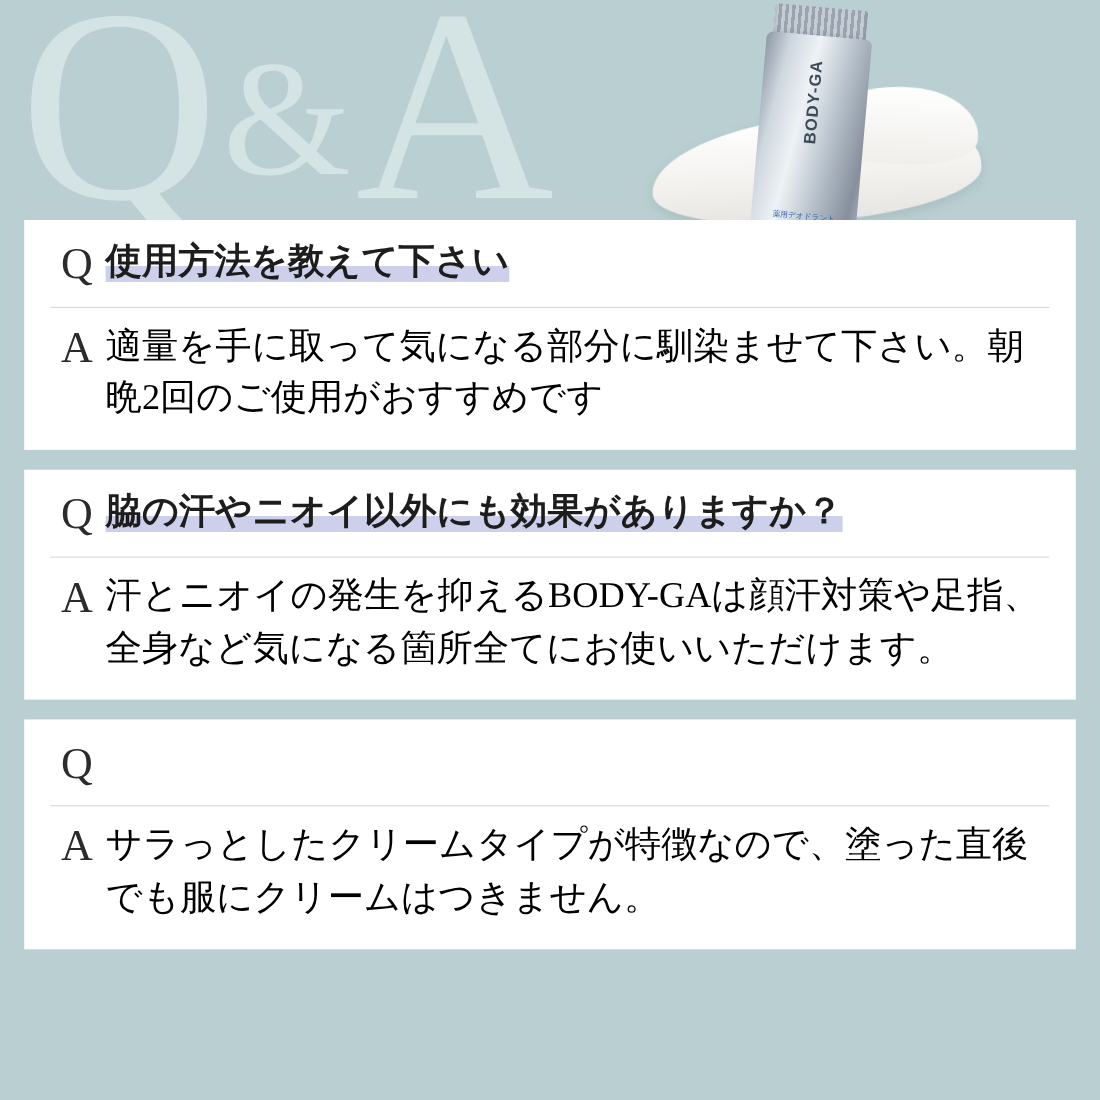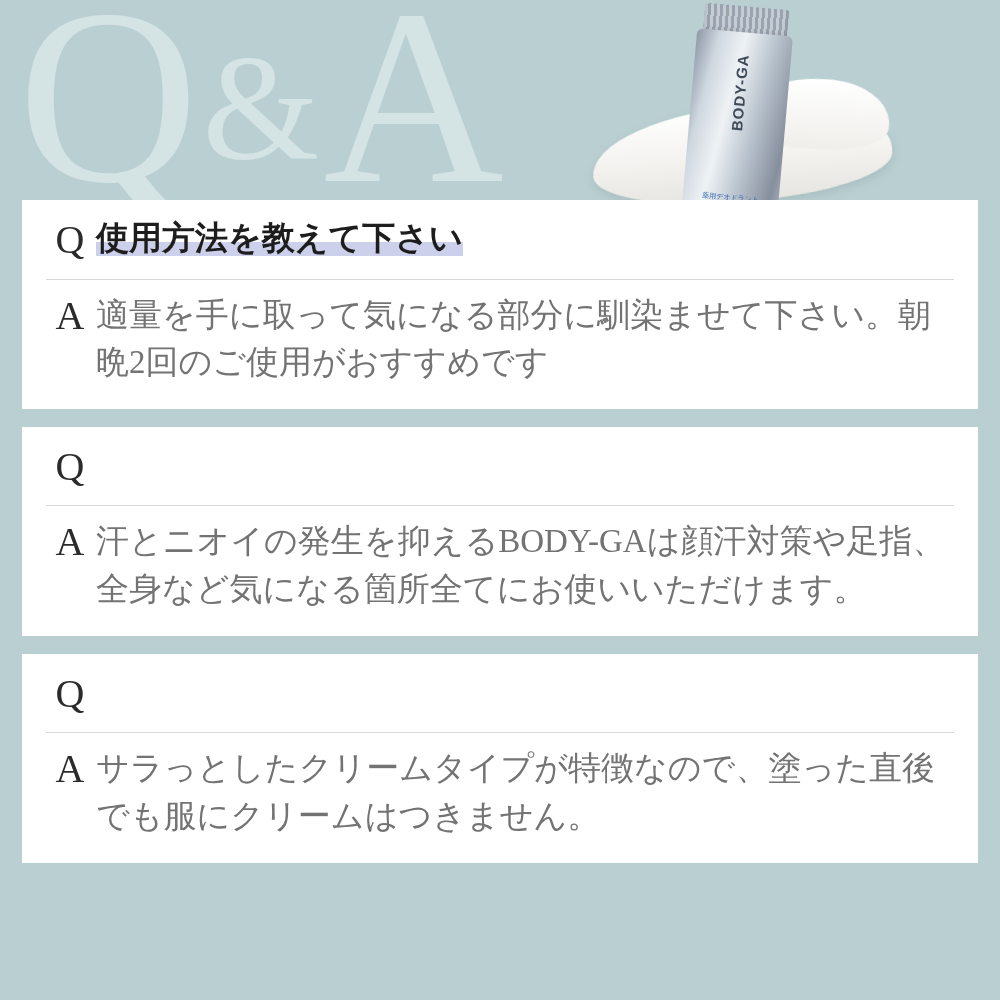--- a/index.html
+++ b/index.html
@@ -160,21 +160,21 @@
   }
   .q-row { padding-bottom: 6px; }
   .divider {
     height: 1px;
     background: #d8d8d8;
     margin: 12px 16px 12px 16px;
   }
   .a-text {
     font-family: "Liberation Serif", serif;
     font-size: 33px;
-    color: #737373;
+    color: #000000;
     line-height: 1.45;
     padding-right: 6px;
   }
 </style>
 </head>
 <body>
 
 <div class="watermark">
   <span>Q</span><span class="amp">&amp;</span><span>A</span>
 </div>
@@ -204,20 +204,21 @@
     <div class="divider"></div>
     <div class="row a-row">
       <div class="marker">A</div>
       <div class="a-text">適量を手に取って気になる部分に馴染ませて下さい。朝晩2回のご使用がおすすめです</div>
     </div>
   </div>
 
   <div class="qa-card">
     <div class="row q-row">
       <div class="marker">Q</div>
+      <div><span class="q-text">脇の汗やニオイ以外にも効果がありますか？</span></div>
     </div>
     <div class="divider"></div>
     <div class="row a-row">
       <div class="marker">A</div>
       <div class="a-text">汗とニオイの発生を抑えるBODY-GAは顔汗対策や足指、全身など気になる箇所全てにお使いいただけます。</div>
     </div>
   </div>
 
   <div class="qa-card">
     <div class="row q-row">

